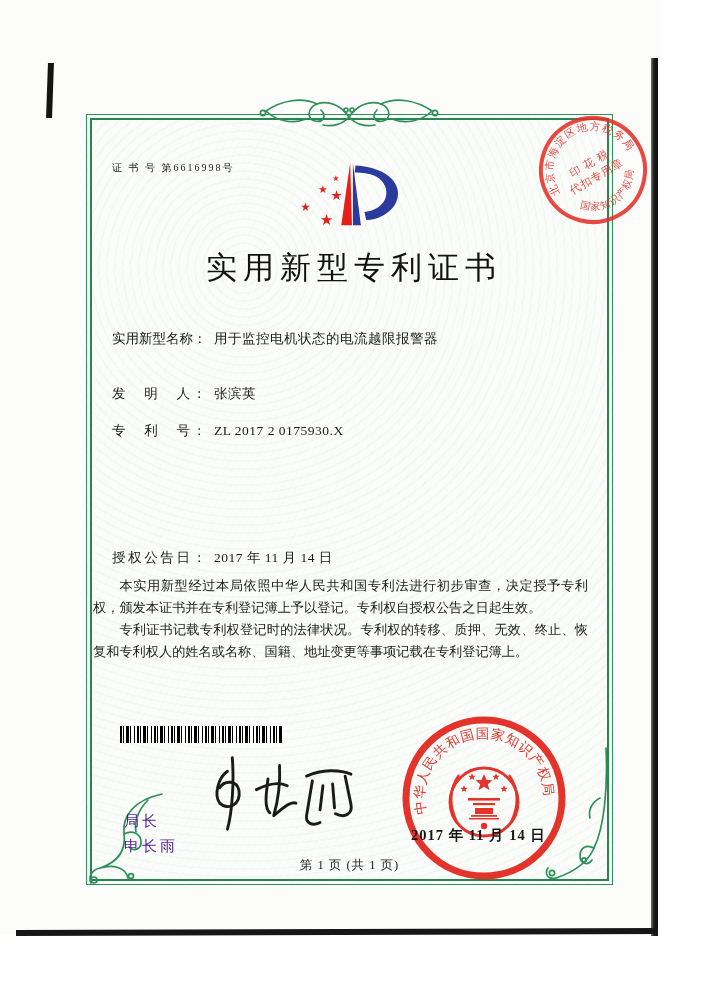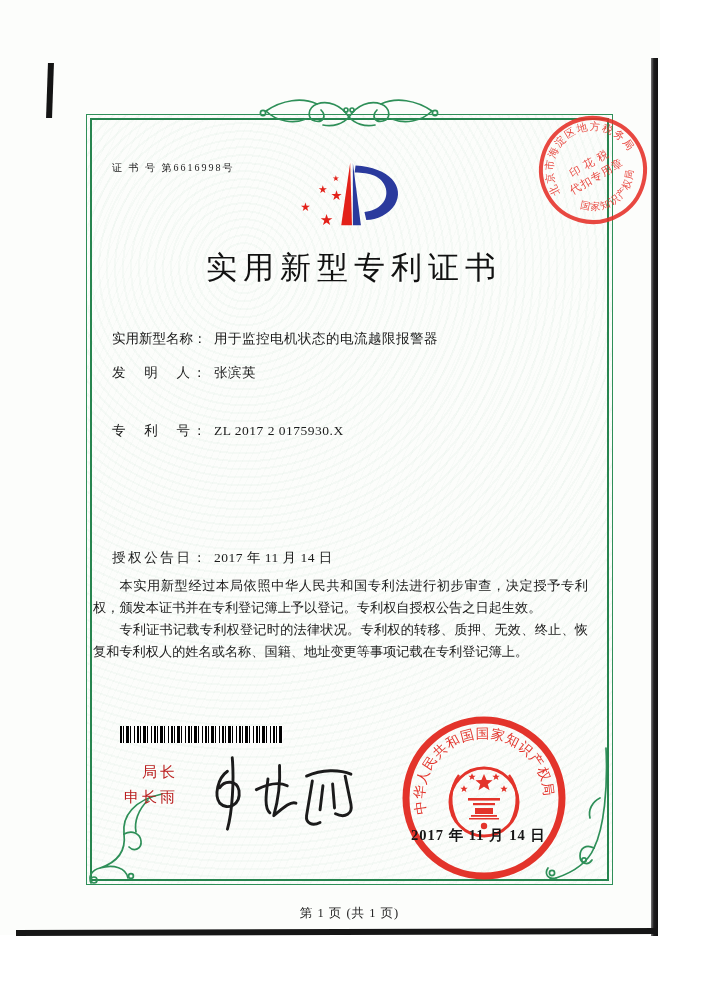--- a/index.html
+++ b/index.html
@@ -20,25 +20,25 @@
   
   #cert-no{position:absolute;left:112px;top:161px;font-size:10px;letter-spacing:2px;color:#222;}
   #title{position:absolute;left:86px;top:247px;width:527px;text-align:center;font-size:31px;font-weight:normal;letter-spacing:6px;color:#111;padding-left:9px;}
   .field-row{position:absolute;left:112px;font-size:13.5px;color:#1b1b1b;white-space:nowrap;}
   .field-label{display:inline-block;width:94px;text-align:justify;text-align-last:justify;}
   .field-value{margin-left:8px;letter-spacing:0.5px;}
   #body-text{position:absolute;left:93px;top:575px;width:495px;font-size:13.2px;line-height:22px;text-align:justify;color:#1b1b1b;}
   #body-text p{margin:0;text-indent:2em;}
   #barcode{position:absolute;left:120px;top:726px;width:163px;height:17px;
      background:repeating-linear-gradient(90deg,#000 0 2px,#fff 2px 3px,#000 3px 4px,#fff 4px 6px,#000 6px 9px,#fff 9px 10px,#000 10px 11px,#fff 11px 14px,#000 14px 15px,#fff 15px 17px);}
-  #signer{position:absolute;left:124px;top:760px;font-size:15px;line-height:25px;letter-spacing:3px;color:#b91c1c;text-align:right;}
+  #signer{position:absolute;left:124px;top:809px;font-size:15px;line-height:25px;letter-spacing:3px;color:#4c1d95;}
   #signature-svg{position:absolute;left:198px;top:752px;}
   #seal-svg{position:absolute;left:398px;top:712px;opacity:0.93;}
   #seal-date{position:absolute;left:411px;top:826px;font-size:14.5px;font-weight:bold;letter-spacing:1px;color:#161616;}
-  #footer{position:absolute;left:86px;top:905px;width:527px;text-align:center;font-size:12.5px;letter-spacing:1px;color:#222;}
+  #footer{position:absolute;left:86px;top:857px;width:527px;text-align:center;font-size:12.5px;letter-spacing:1px;color:#222;}
   #tax-stamp-svg{position:absolute;left:531px;top:108px;opacity:0.88;}
   #logo-svg{position:absolute;left:293px;top:149px;}
   .orn{position:absolute;}
   svg text{font-family:"Liberation Serif","DejaVu Serif",serif;}
 </style>
 </head>
 <body>
 
 <div id="paper">
   <div id="paper-inner-tint"></div>
@@ -95,21 +95,21 @@
       <text x="8" y="64" font-size="13">★</text>
       <text x="30" y="80" font-size="17">★</text>
     </g>
   </svg>
 
   <div id="title">实用新型专利证书</div>
 
   <div class="field-row" style="top:330px;">
     <span class="field-label">实用新型名称：</span><span class="field-value">用于监控电机状态的电流越限报警器</span>
   </div>
-  <div class="field-row" style="top:364px;">
+  <div class="field-row" style="top:385px;">
     <span class="field-label">发　明　人：</span><span class="field-value">张滨英</span>
   </div>
   <div class="field-row" style="top:422px;">
     <span class="field-label">专　利　号：</span><span class="field-value">ZL 2017 2 0175930.X</span>
   </div>
   <div class="field-row" style="top:549px;">
     <span class="field-label">授权公告日：</span><span class="field-value">2017 年 11 月 14 日</span>
   </div>
 
   <div id="body-text">

